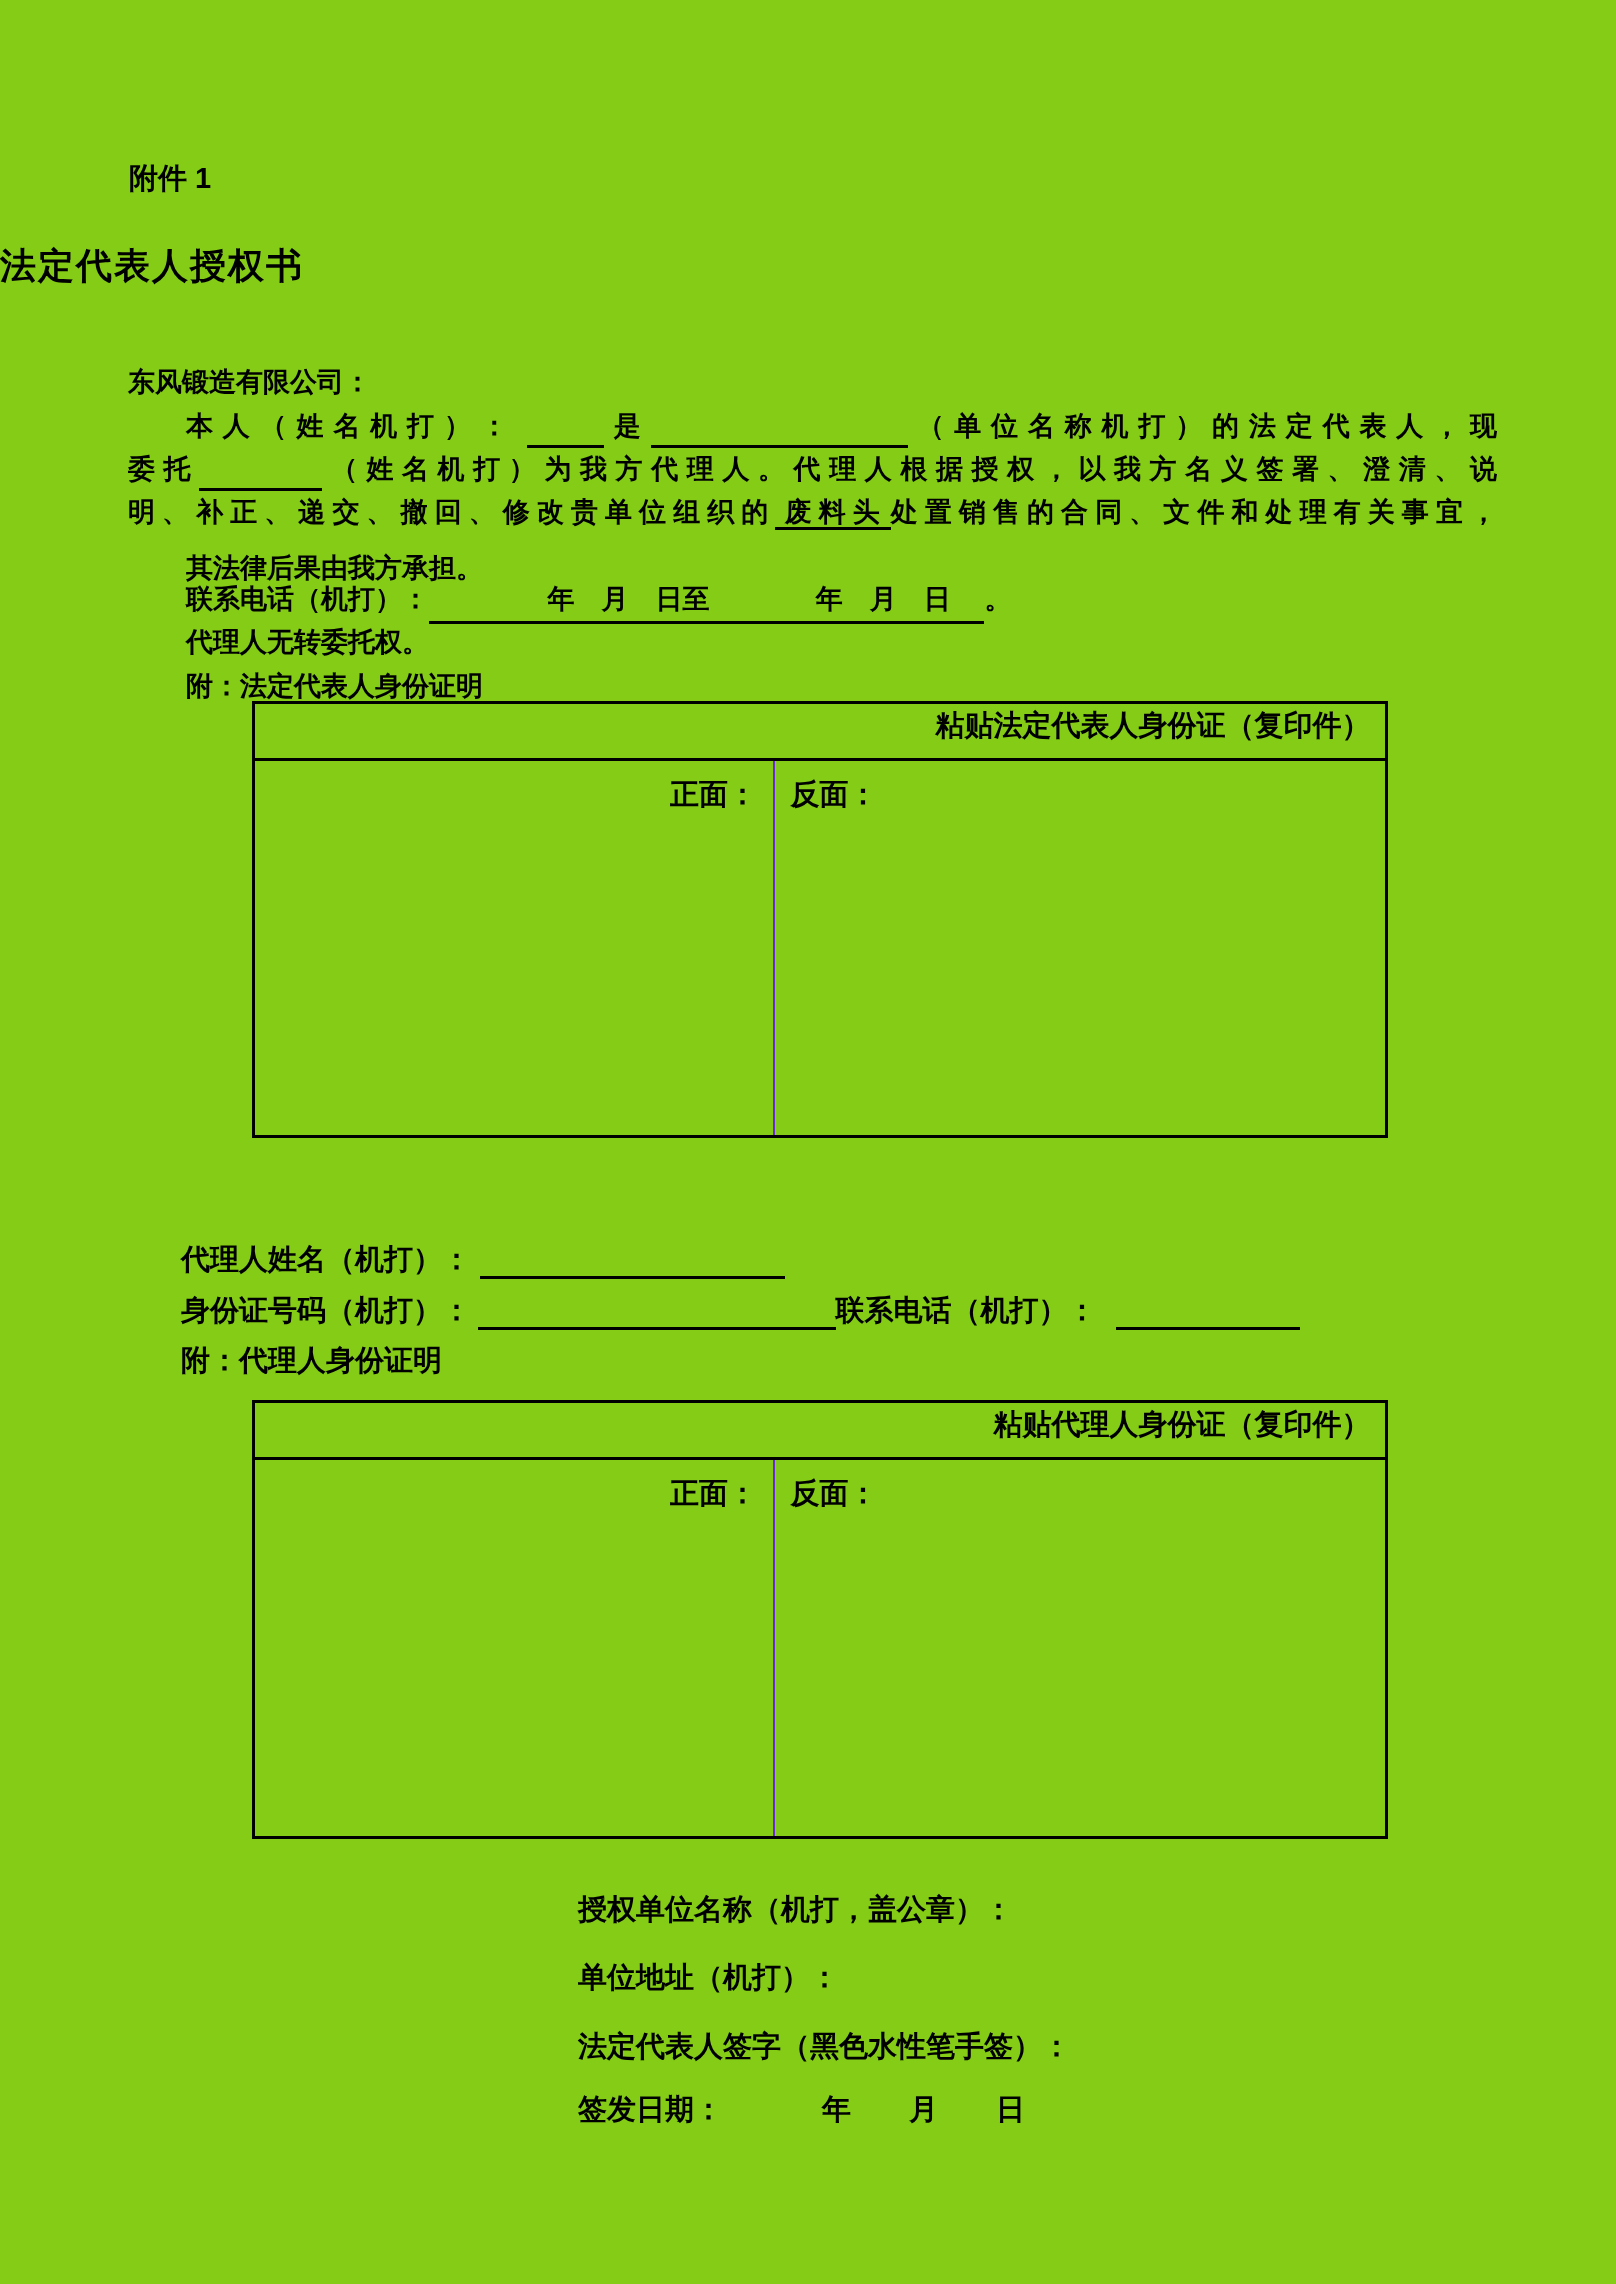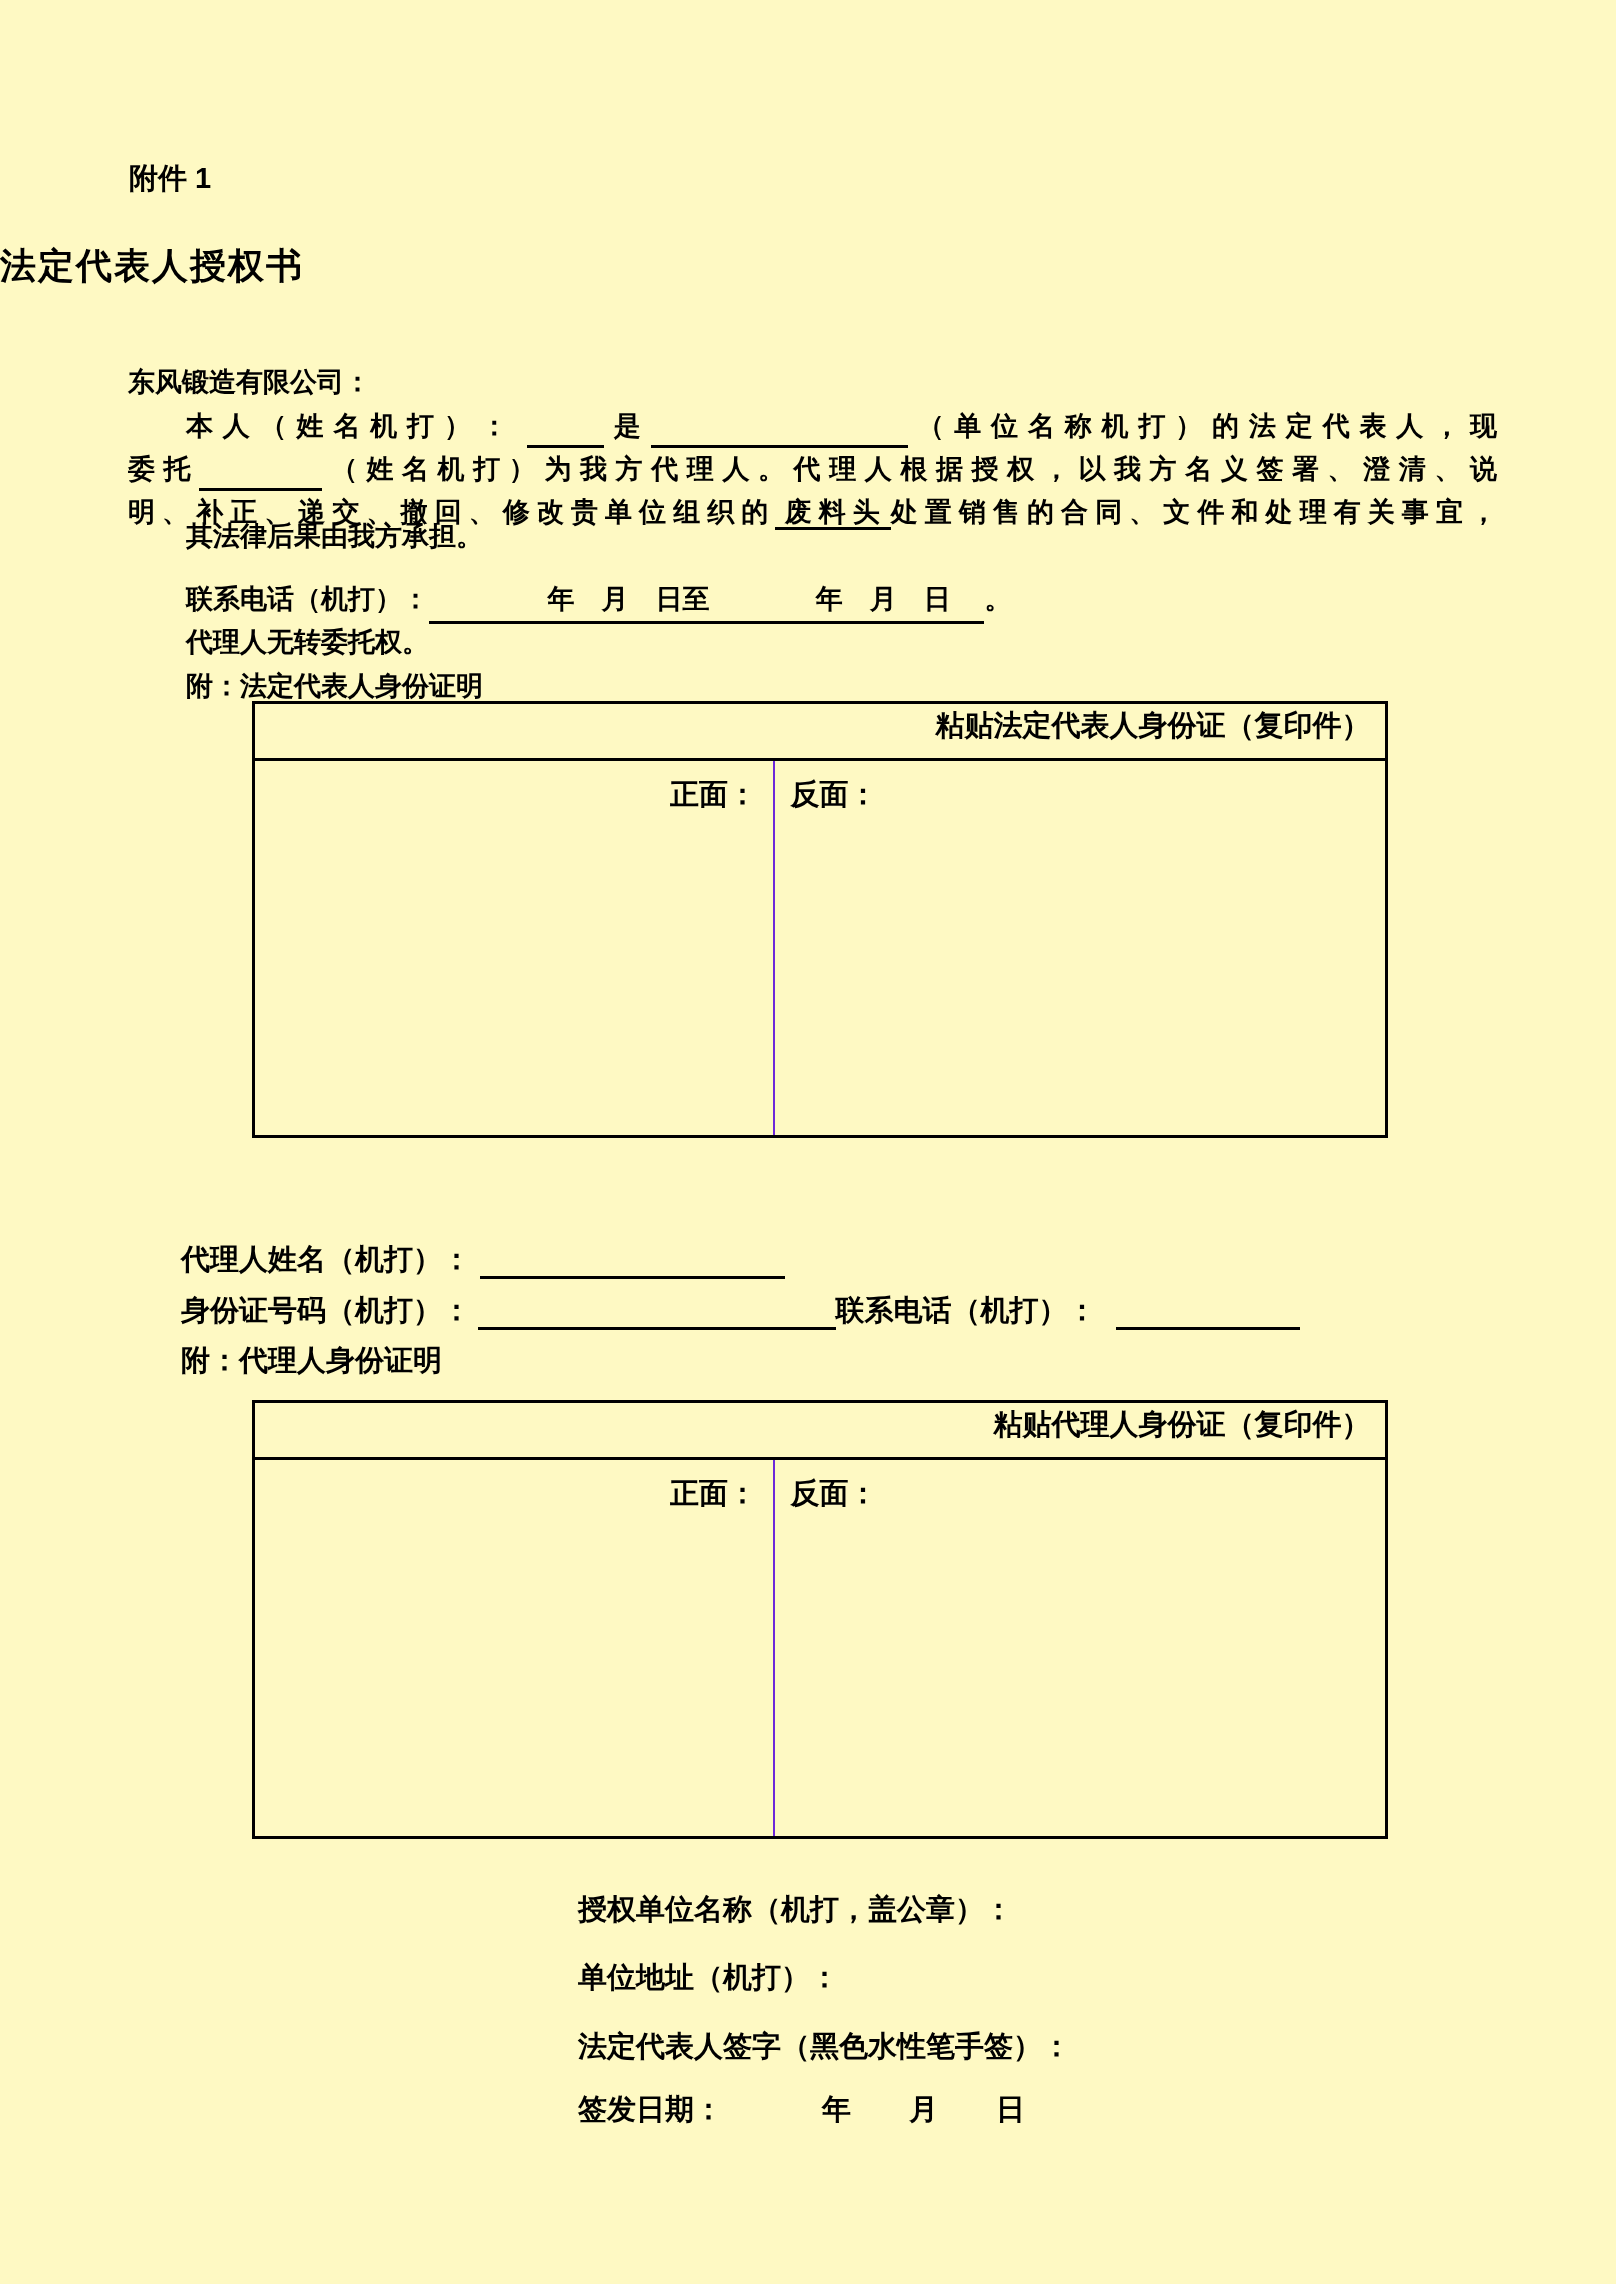--- a/index.html
+++ b/index.html
@@ -1,20 +1,20 @@
 <!DOCTYPE html>
 <html style="font-size:10.5px"><head>
 <meta charset="utf-8">
 <style>
   html, body { margin: 0; padding: 0; background: #ffffff; }
   .page {
     position: relative;
     width: 1617px;
     height: 2284px;
-    background: #fef9c3;
+    background: #84cc16;
     color: #000000;
     font-family: "Liberation Sans", "DejaVu Sans", sans-serif;
     font-weight: 600;
     overflow: hidden;
   }
   .attachment {
     position: absolute;
     left: 129px;
     top: 159px;
     font-size: 29px;
@@ -112,21 +112,21 @@
   <h1 class="title">法定代表人授权书</h1>
 
   <div class="line" style="top:361px">东风锻造有限公司：</div>
 
   <div class="line jline indent" style="top:405px"><span>本人（姓名机打）：</span><span class="blank" style="width:77px;margin-left:9.2px"></span><span>是</span><span class="blank" style="width:257px"></span><span>（单位名称机打）的法定代表人，现</span></div>
 
   <div class="line jline" style="top:448px"><span>委托</span><span class="blank" style="width:123px"></span><span>（姓名机打）为我方代理人。代理人根据授权，以我方名义签署、澄清、说</span></div>
 
   <div class="line jline" style="top:491px"><span>明、补正、递交、撤回、修改贵单位组织的</span><span class="uline">废料头</span><span>处置销售的合同、文件和处理有关事宜，</span></div>
 
-  <div class="line indent" style="top:515px">其法律后果由我方承担。</div>
+  <div class="line indent" style="top:547px">其法律后果由我方承担。</div>
 
   <div class="line indent" style="top:578px"><span>联系电话（机打）：</span><span class="blank-text" style="min-width:282px">　　年　月　日至</span><span class="blank-text" style="min-width:217px">　年　月　日　</span><span>。</span></div>
 
   <div class="line indent" style="top:621px">代理人无转委托权。</div>
 
   <div class="line indent" style="top:665px">附：法定代表人身份证明</div>
 
   <div class="idtable t1">
     <div class="idtable-header">粘贴法定代表人身份证（复印件）</div>
     <div class="idtable-body">

